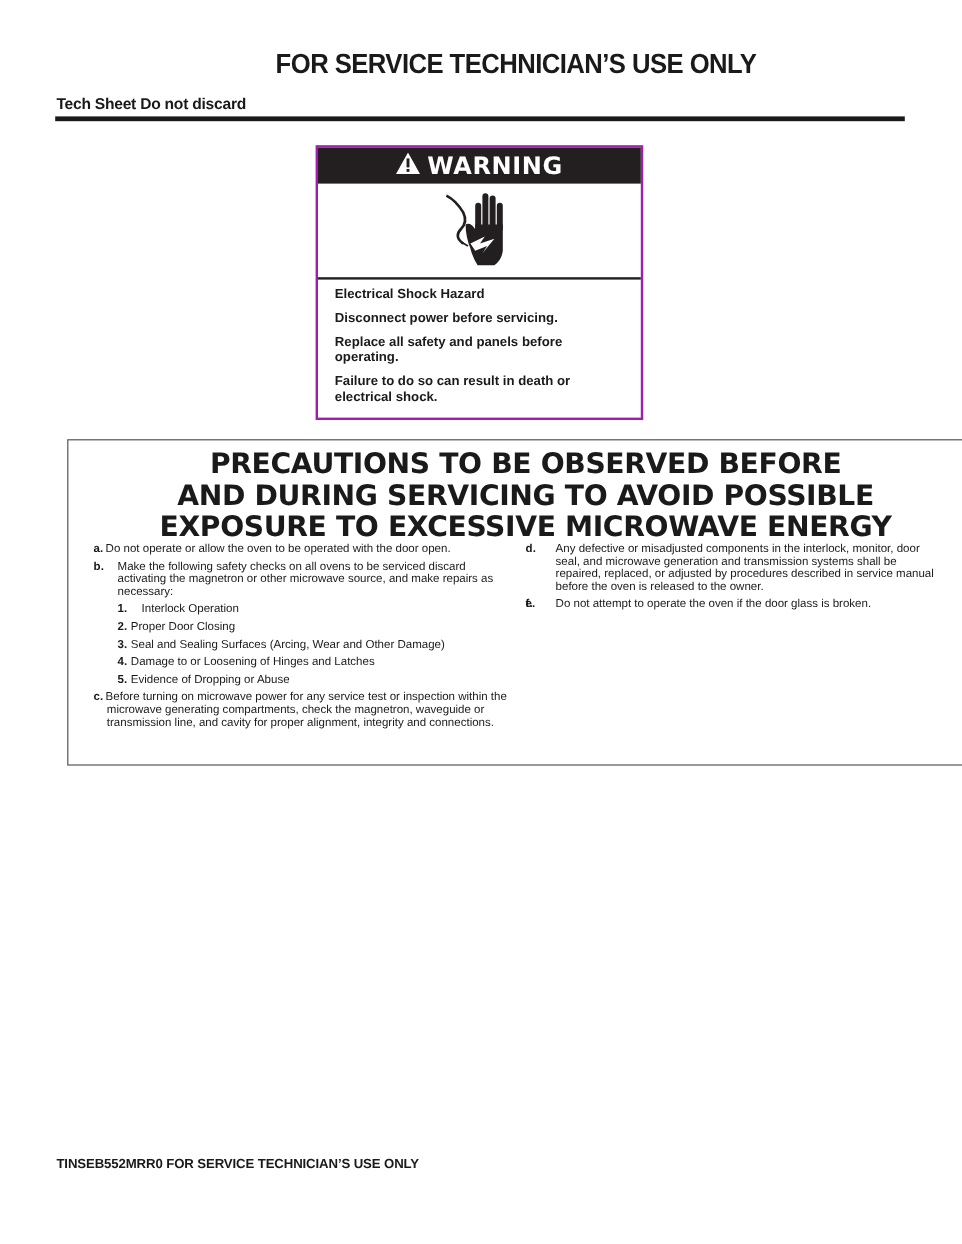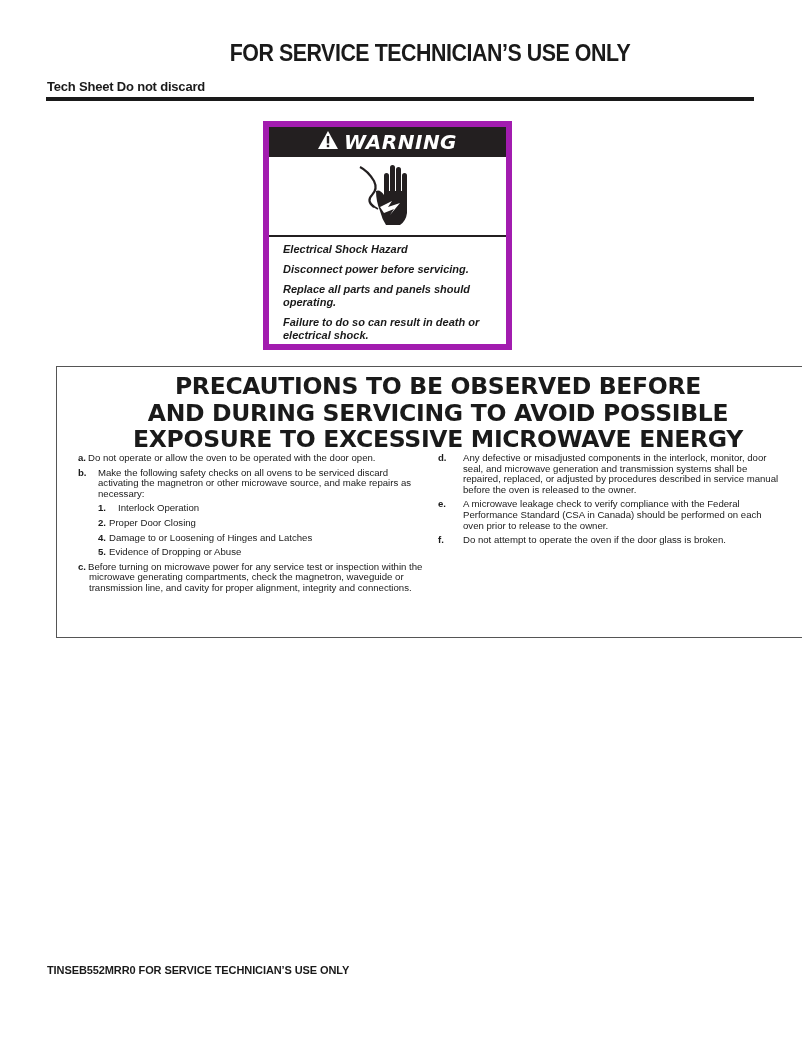--- a/index.html
+++ b/index.html
@@ -3,22 +3,22 @@
 <meta charset="utf-8">
 <style>
   html, body { margin: 0; padding: 0; background: #ffffff; }
   body { width: 802px; height: 1037px; position: relative; overflow: hidden;
          font-family: "Liberation Sans", sans-serif; color: #1a1a1a; }
   .title { position: absolute; left: 0; width: 860px; top: 40px; text-align: center;
            font-size: 23px; font-weight: bold; letter-spacing: -0.5px; transform: scaleX(0.93); transform-origin: 430px 0; }
   .subhead { position: absolute; left: 47px; top: 79px; font-size: 13px; font-weight: bold; letter-spacing: -0.2px; }
   .rule { position: absolute; left: 46px; top: 97px; width: 708px; height: 4px; background: #1a1a1a; }
 
-  .warn-box { position: absolute; left: 263px; top: 121px; width: 249px; height: 229px;
-              box-sizing: border-box; border: 6px solid #a21caf; font-style: italic; }
+  .warn-box { position: absolute; left: 263px; top: 121px; width: 273px; height: 229px;
+              box-sizing: border-box; border: 2px solid #a21caf; }
   .warn-head { height: 30px; background: #231f20; color: #fff; text-align: center;
                font-family: "DejaVu Sans", sans-serif; font-weight: bold; font-size: 20px; line-height: 30px; letter-spacing: 0.5px; }
   .warn-head .tri { display: inline-block; vertical-align: middle; margin-right: 6px; position: relative; top: -2px; }
   .warn-icon-area { height: 78px; border-bottom: 2px solid #231f20; display: flex; align-items: center; justify-content: center; }
   .warn-text { padding: 6px 10px 0 14px; font-size: 11px; font-weight: bold; line-height: 13px; }
   .warn-text .hazard { text-align: left; margin-bottom: 7px; }
   .warn-text p { margin: 0 0 7px 0; }
 
   .prec-box { position: absolute; left: 56px; top: 366px; width: 764px; height: 272px;
               box-sizing: border-box; border: 1px solid #555; }
@@ -67,53 +67,54 @@
           <rect x="44" y="12" width="5" height="24" rx="2.5"></rect>
           <path d="M18 30 Q22 28 26 34 L26 30 L49 30 L49 52 Q48 60 42 64 L28 64 Q24 58 22 50 Q18 40 18 30 Z"></path>
         </g>
         <path d="M22 46 L34 40 L30 46 L42 42 L32 54 L36 48 L26 52 Z" fill="#fff"></path>
       </svg>
     </span>
   </div>
   <div class="warn-text">
     <div class="hazard">Electrical Shock Hazard</div>
     <p>Disconnect power before servicing.</p>
-    <p>Replace all parts and panels should operating.</p>
+    <p>Replace all safety and panels before operating.</p>
     <p>Failure to do so can result in death or electrical shock.</p>
   </div>
 </div>
 
 <div class="prec-box">
   <div class="prec-title">
     <div>PRECAUTIONS TO BE OBSERVED BEFORE</div>
     <div>AND DURING SERVICING TO AVOID POSSIBLE</div>
     <div>EXPOSURE TO EXCESSIVE MICROWAVE ENERGY</div>
   </div>
   <div class="cols">
     <div class="col-left">
       <div class="item inline">
         <span class="lbl">a.</span><span>Do not operate or allow the oven to be operated with the door open.</span>
       </div>
       <div class="item">
         <span class="lbl">b.</span><span>Make the following safety checks on all ovens to be serviced discard activating the magnetron or other microwave source, and make repairs as necessary:</span>
       </div>
       <div class="sub"><span class="num wide">1.</span><span>Interlock Operation</span></div>
       <div class="sub"><span class="num">2.</span><span>Proper Door Closing</span></div>
+      <div class="sub"><span class="num">3.</span><span>Seal and Sealing Surfaces (Arcing, Wear and Other Damage)</span></div>
       <div class="sub"><span class="num">4.</span><span>Damage to or Loosening of Hinges and Latches</span></div>
       <div class="sub"><span class="num">5.</span><span>Evidence of Dropping or Abuse</span></div>
       <div class="item inline">
         <span class="lbl">c.</span><span>Before turning on microwave power for any service test or inspection within the microwave generating compartments, check the magnetron, waveguide or transmission line, and cavity for proper alignment, integrity and connections.</span>
       </div>
     </div>
     <div class="col-right">
       <div class="item">
         <span class="lbl">d.</span><span>Any defective or misadjusted components in the interlock, monitor, door seal, and microwave generation and transmission systems shall be repaired, replaced, or adjusted by procedures described in service manual before the oven is released to the owner.</span>
       </div>
       <div class="item">
-        <span class="lbl">e.</span><span>A microwave leakage check to verify compliance with the Federal Performance Standard (CSA in Canada) should be performed on each oven prior to release to the owner.</span>
+        <span class="lbl">e.</span>
       </div>
       <div class="item">
         <span class="lbl">f.</span><span>Do not attempt to operate the oven if the door glass is broken.</span>
       </div>
     </div>
   </div>
 </div>
 
 <div class="footer">
   <div>TINSEB552MRR0  FOR SERVICE TECHNICIAN’S USE ONLY</div>

